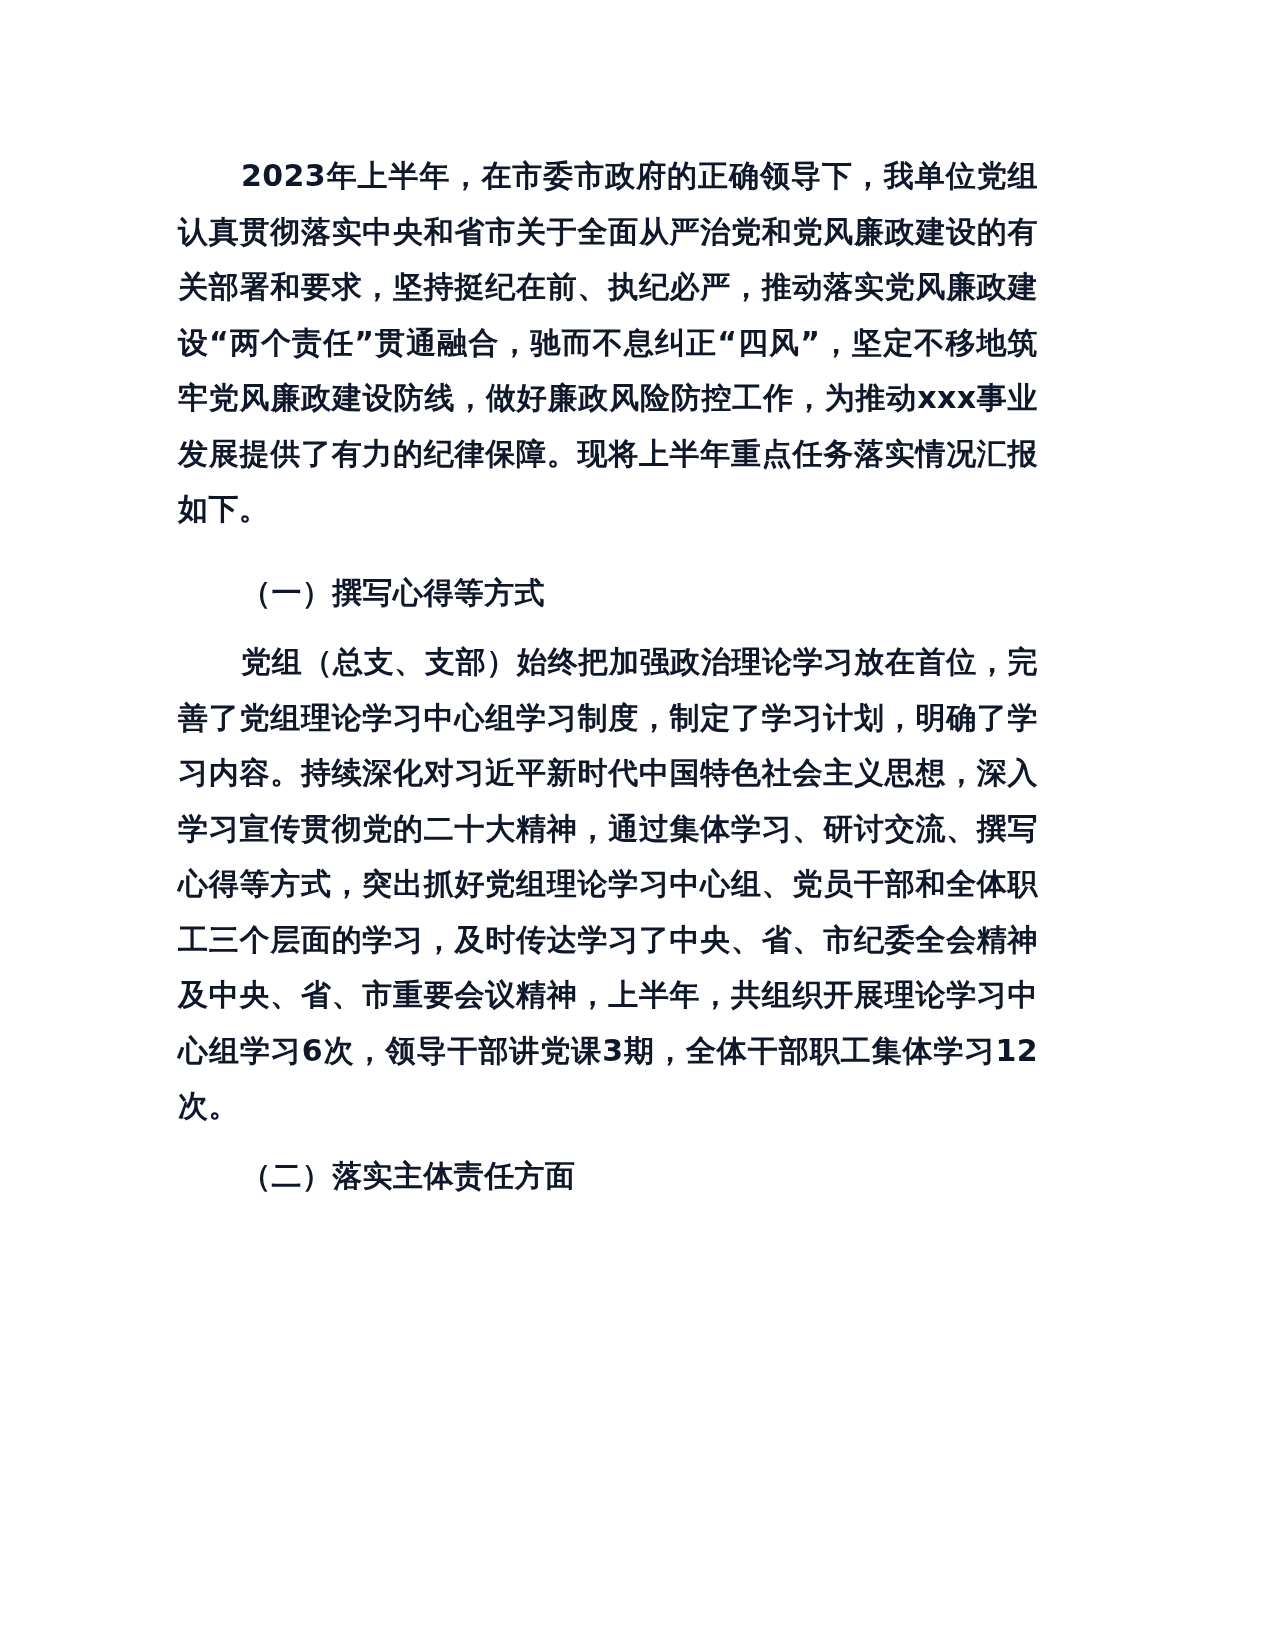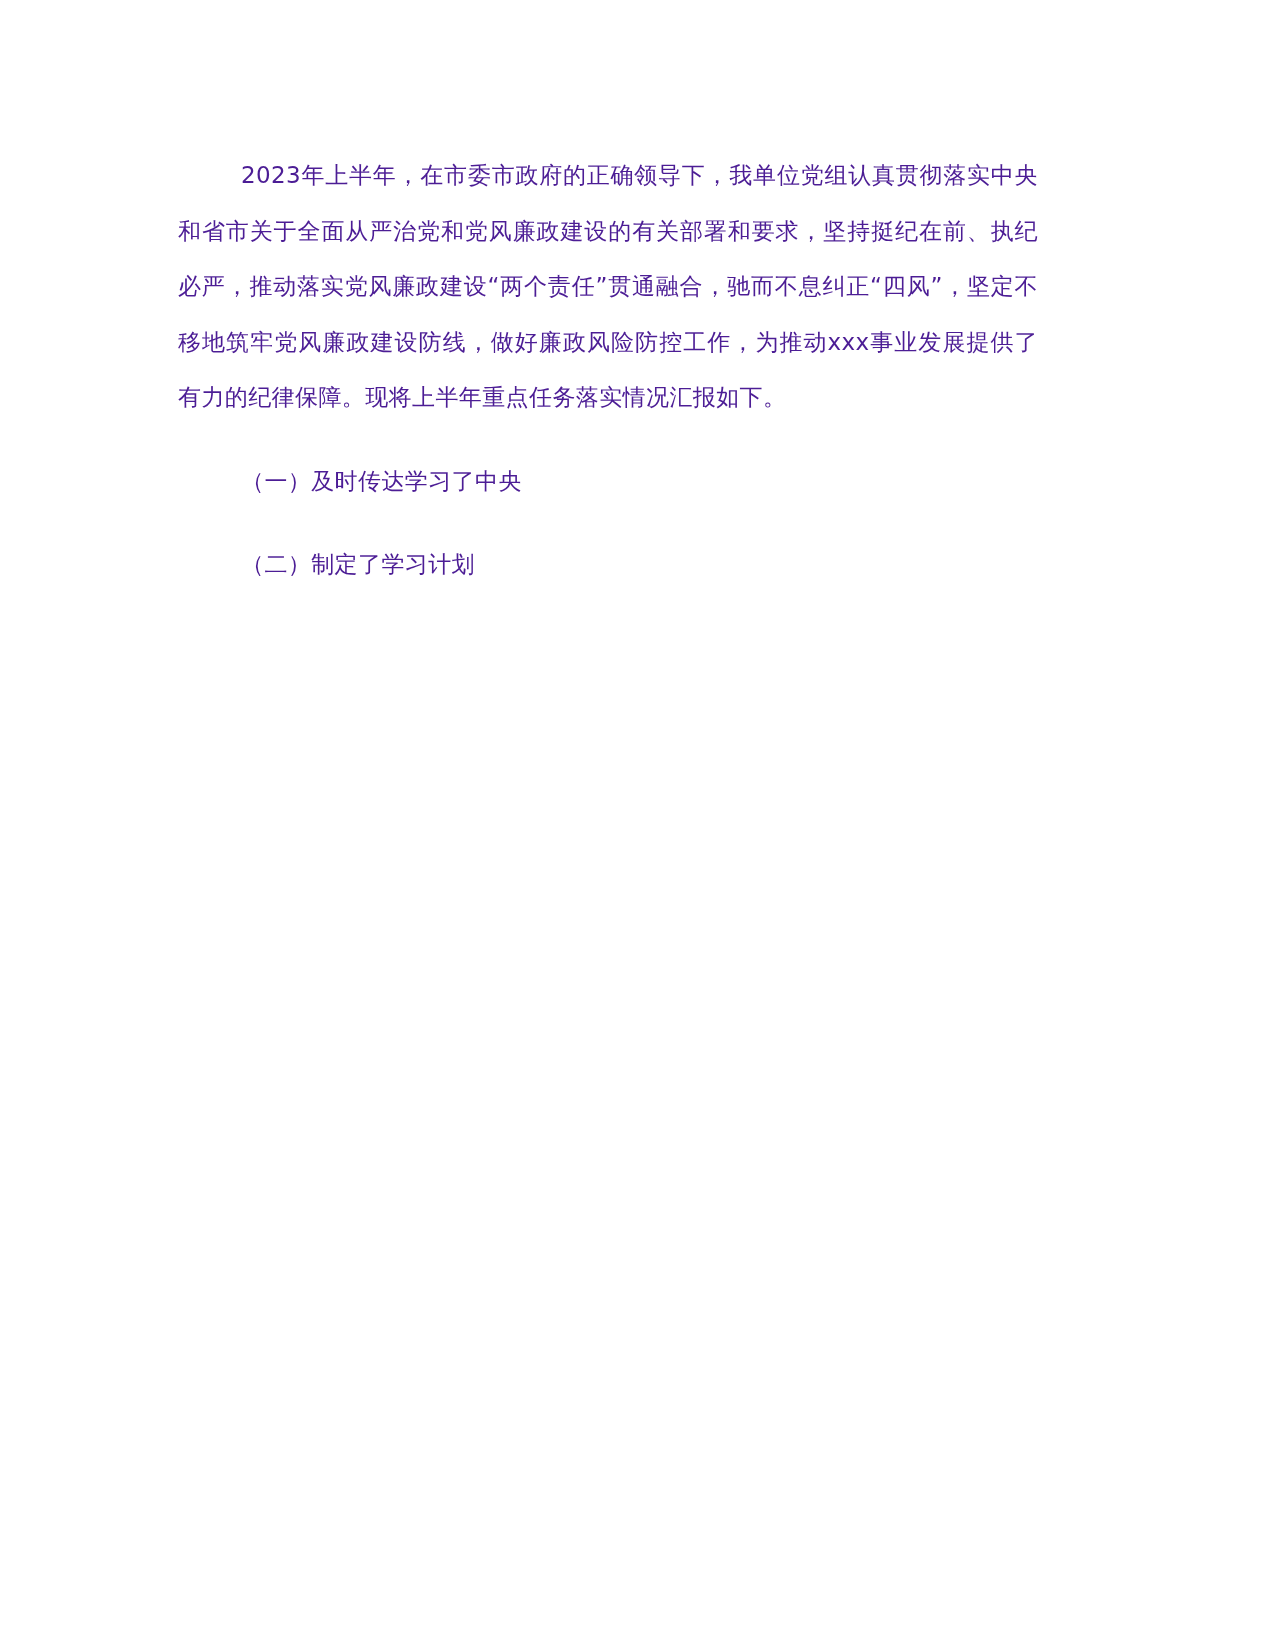--- a/index.html
+++ b/index.html
@@ -3,36 +3,38 @@
   <meta charset="utf-8">
   <style>
     html, body { margin: 0; padding: 0; background: #ffffff; }
     body { width: 1275px; height: 1650px; position: relative; overflow: hidden; }
     .page {
       position: absolute;
       left: 178px;
       top: 148px;
       width: 860px;
       font-family: "DejaVu Sans", sans-serif;
-      font-size: 23px;
-      color: #4c1d95;
+      font-size: 30px;
+      color: #0f172a;
       letter-spacing: 0.4px;
+      font-weight: bold;
     }
     .para {
       margin: 0;
       line-height: 55.5px;
       text-indent: 63px;
       text-align: justify;
     }
     .gap { height: 14px; }
   </style>
 </head>
 <body>
 
 <div class="page">
   <p class="para">2023年上半年，在市委市政府的正确领导下，我单位党组认真贯彻落实中央和省市关于全面从严治党和党风廉政建设的有关部署和要求，坚持挺纪在前、执纪必严，推动落实党风廉政建设“两个责任”贯通融合，驰而不息纠正“四风”，坚定不移地筑牢党风廉政建设防线，做好廉政风险防控工作，为推动xxx事业发展提供了有力的纪律保障。现将上半年重点任务落实情况汇报如下。</p>
   <div class="gap"></div>
   <div class="gap"></div>
-  <p class="para">（一）及时传达学习了中央</p>
+  <p class="para">（一）撰写心得等方式</p>
   <div class="gap"></div>
+  <p class="para">党组（总支、支部）始终把加强政治理论学习放在首位，完善了党组理论学习中心组学习制度，制定了学习计划，明确了学习内容。持续深化对习近平新时代中国特色社会主义思想，深入学习宣传贯彻党的二十大精神，通过集体学习、研讨交流、撰写心得等方式，突出抓好党组理论学习中心组、党员干部和全体职工三个层面的学习，及时传达学习了中央、省、市纪委全会精神及中央、省、市重要会议精神，上半年，共组织开展理论学习中心组学习6次，领导干部讲党课3期，全体干部职工集体学习12次。</p>
   <div class="gap"></div>
-  <p class="para">（二）制定了学习计划</p>
+  <p class="para">（二）落实主体责任方面</p>
 </div>
 
 </body></html>

